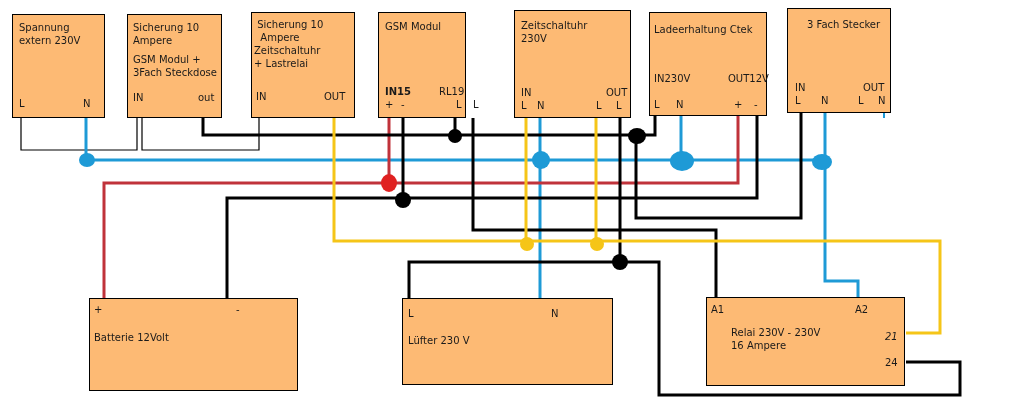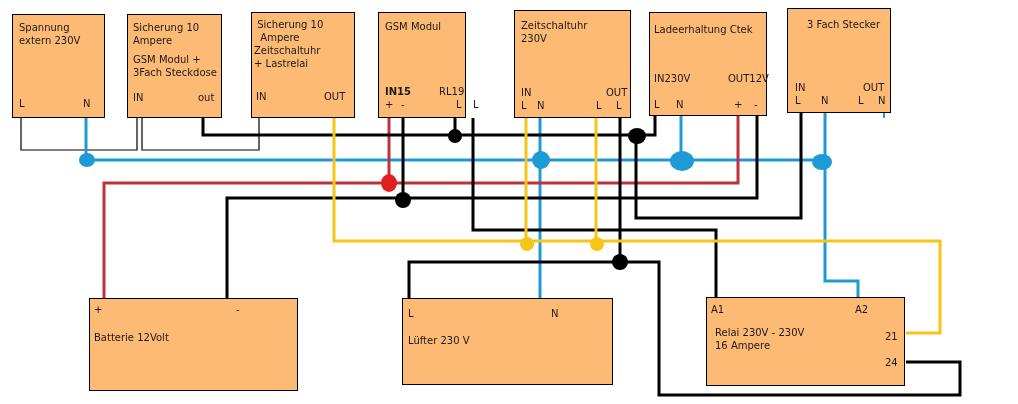--- a/index.html
+++ b/index.html
@@ -122,17 +122,17 @@
 
 <div class="box" style="left:402px;top:298px;width:211px;height:87px;">
   <div class="pin" style="left:5px;top:9px;">L</div>
   <div class="pin" style="left:148px;top:9px;">N</div>
   <div class="lbl" style="left:5px;top:35px;">Lüfter 230 V</div>
 </div>
 
 <div class="box" style="left:706px;top:297px;width:199px;height:89px;">
   <div class="pin" style="left:4px;top:6px;">A1</div>
   <div class="pin" style="left:148px;top:6px;">A2</div>
-  <div class="lbl" style="left:8px;top:28px;">Relai 230V - 230V
+  <div class="lbl" style="left:24px;top:28px;">Relai 230V - 230V
 16 Ampere</div>
-  <div class="pin" style="left:178px;top:33px;">21</div>
+  <div class="pin" style="left:178px;top:33px;font-style:italic;">21</div>
   <div class="pin" style="left:178px;top:59px;">24</div>
 </div>
 
 </body></html>

